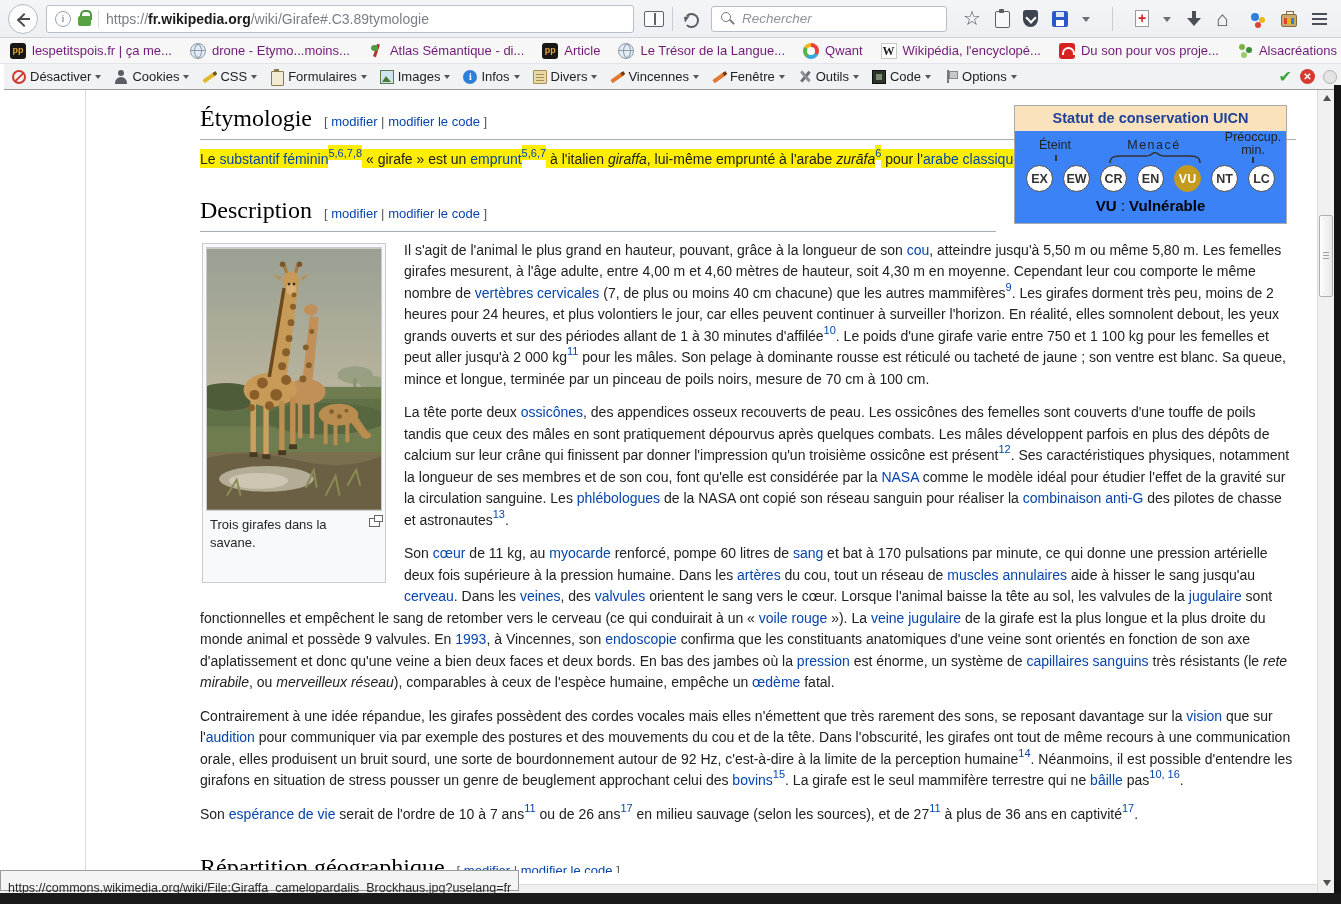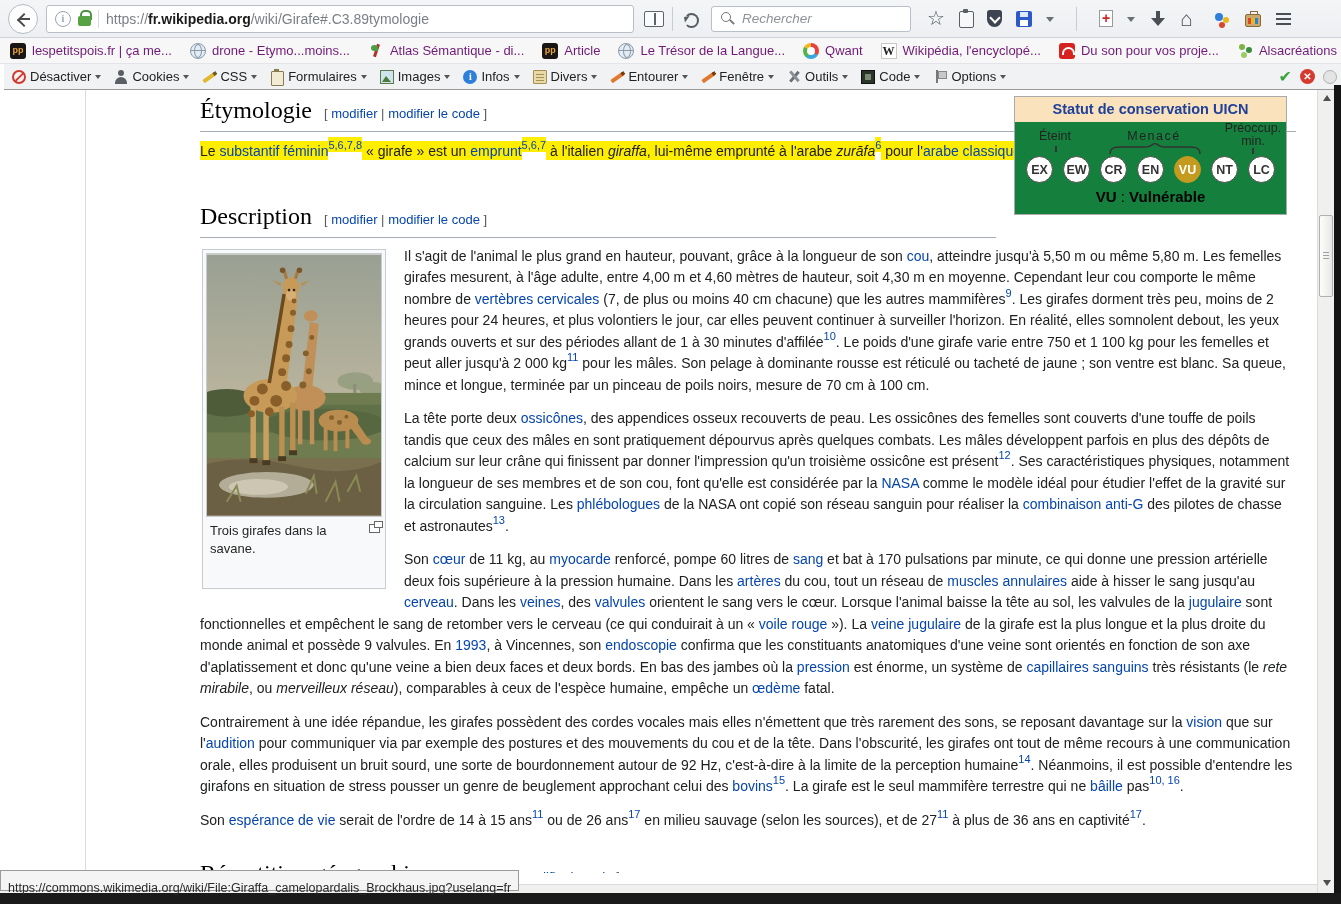--- a/index.html
+++ b/index.html
@@ -32,21 +32,21 @@
   .url-domain { color:#1b1b1b; font-weight:bold; }
   .reader-btn { width:20px; height:16px; border:1.5px solid #5d646e; border-radius:2px;
     margin-left:10px; position:relative; flex:none; background:#fafbfc; }
   .reader-btn::before { content:""; position:absolute; left:50%; top:1px; bottom:1px; width:1.5px; background:#5d646e; }
   .toolbar-sep { width:1px; height:24px; background:#c9cdd3; margin:0 8px; flex:none; }
   .refresh-btn { width:18px; height:18px; position:relative; flex:none; }
   .refresh-btn::before { content:""; position:absolute; left:3px; top:3px; width:11px; height:11px;
     border:2px solid #565c64; border-radius:50%; border-left-color:transparent; }
   .refresh-btn::after { content:""; position:absolute; left:-1px; top:3px;
     border:4px solid transparent; border-right-color:#565c64; transform:rotate(35deg); }
-  .search-bar { height:26px; width:200px; margin-left:12px; background:#fff; border:1px solid #b8bfc9;
+  .search-bar { height:26px; width:236px; margin-left:12px; background:#fff; border:1px solid #b8bfc9;
     border-radius:3px; display:flex; align-items:center; padding:0 8px; gap:7px; flex:none; }
   .ico-magnifier { width:15px; height:15px; position:relative; flex:none; }
   .ico-magnifier::before { content:""; position:absolute; left:1px; top:1px; width:8px; height:8px;
     border:1.5px solid #777; border-radius:50%; }
   .ico-magnifier::after { content:""; position:absolute; left:9px; top:10px; width:6px; height:2px;
     background:#777; transform:rotate(45deg); }
   .search-placeholder { font-size:13.5px; font-style:italic; color:#8d9299; }
   .action-row { display:flex; align-items:center; gap:14px; margin-left:16px; }
   .aico { width:18px; height:18px; position:relative; display:inline-block; flex:none; }
   .aico-bookmark-star::before { content:"☆"; font-size:20px; line-height:18px; color:#52575e; position:absolute; left:0; top:-1px; }
@@ -131,42 +131,42 @@
   .dico-flag::after { content:""; position:absolute; left:4.5px; top:1px; width:7px; height:6px; background:#c8c8cc; border:1px solid #888; }
   .dt-right { margin-left:auto; display:flex; align-items:center; gap:8px; }
   .dt-ok::before { content:"✔"; color:#3aa33a; font-size:16px; }
   .dt-err { width:15px; height:15px; border-radius:50%; background:#d63a2f; position:relative; }
   .dt-err::after { content:"✕"; position:absolute; left:0; right:0; top:0; text-align:center; color:#fff; font:bold 10px/15px "Liberation Sans",sans-serif; }
   .dt-idle { width:14px; height:14px; border-radius:50%; background:#e4e4e4; border:1px solid #b0b0b0; }
 
   
   .page-area { position:absolute; left:0; top:90px; width:1333px; bottom:11px; background:#fff; }
   .sidebar-line { position:absolute; left:85px; top:0; bottom:20px; width:1px; background:#dcdcdc; }
-  .article { position:absolute; left:86px; top:0; right:16px; bottom:20px; padding:4px 21px 0 114px;
+  .article { position:absolute; left:86px; top:0; right:16px; bottom:20px; padding:12px 21px 0 114px;
     overflow:hidden; font-size:14px; line-height:21.5px; color:#202122; }
   .article a.wlink { color:var(--link); text-decoration:none; }
   .article sup { font-size:11px; color:var(--link); position:relative; top:-1px; vertical-align:super; line-height:0; }
   h2.sect { font-family:"Liberation Serif",serif; font-weight:400; font-size:24px; line-height:28px; color:#000;
     border-bottom:1px solid #a7adb5; padding-bottom:3px; margin:2px 0 5px; }
   h2.sect .editsection { font-family:"Liberation Sans",sans-serif; font-size:13px; color:#54595d; margin-left:12px; }
   h2.sect .editsection a { color:var(--link); text-decoration:none; }
-  #desc-hd { margin-top:40px; margin-right:300px; }
+  #desc-hd { margin-top:26px; margin-right:300px; }
   #rep-hd { margin-top:28px; }
   p.para { margin:8px 0 12px; }
   p.hl-p > span, p.hl-p > a, p.hl-p > sup, p.hl-p > i { background:var(--highlight); padding:1.5px 0; }
   p.hl-p i { font-style:italic; }
 
   .thumb { float:left; width:184px; height:340px; margin:6px 18px 4px 2px; border:1px solid #c8ccd1;
     background:#f8f9fa; padding:3px; }
   .thumb-img { width:176px; height:264px; border:1px solid #c8ccd1; display:block; }
   .thumb-cap { position:relative; padding:5px 20px 2px 4px; font-size:13px; line-height:18px; color:#252525; }
   .enlarge-icon { position:absolute; right:2px; top:7px; width:11px; height:9px; border:1px solid #666; background:#fff; }
   .enlarge-icon::after { content:""; position:absolute; right:-4px; top:-4px; width:7px; height:5px; border:1px solid #666; background:#fff; }
 
-  .cons-box { position:absolute; left:1014px; top:6px; width:273px; height:119px; background:#15803d;
+  .cons-box { position:absolute; left:1014px; top:15px; width:273px; height:119px; background:#3b82f6;
     border:1px solid #aaa; z-index:5; font-size:13px; }
   .cons-hd { height:25px; background:var(--box-header-bg); color:var(--box-header-fg); font-weight:bold;
     font-size:14.5px; text-align:center; line-height:25px; }
   .cons-labels { position:relative; height:32px; }
   .cons-label { position:absolute; text-align:center; font-size:12.5px; color:#222; line-height:13px; }
   .lbl-eteint { left:12px; width:56px; top:8px; }
   .lbl-menace { left:99px; width:80px; top:8px; letter-spacing:1.5px; }
   .lbl-preocc { left:198px; width:80px; top:0; }
   .tick { position:absolute; width:1.5px; height:6px; background:#333; top:24px; }
   .tick-eteint { left:40px; }
@@ -304,21 +304,21 @@
     <span class="dt-label">Infos</span>
     <span class="dt-caret"></span>
   </span>
       <span class="dt-item">
     <span class="dico dico-notebook"></span>
     <span class="dt-label">Divers</span>
     <span class="dt-caret"></span>
   </span>
       <span class="dt-item">
     <span class="dico dico-pencil-o"></span>
-    <span class="dt-label">Entourer</span>
+    <span class="dt-label">Vincennes</span>
     <span class="dt-caret"></span>
   </span>
       <span class="dt-item">
     <span class="dico dico-pencil-o"></span>
     <span class="dt-label">Fenêtre</span>
     <span class="dt-caret"></span>
   </span>
       <span class="dt-item">
     <span class="dico dico-tools"></span>
     <span class="dt-label">Outils</span>
@@ -446,21 +446,21 @@
       <div class="thumb-cap">
         <span>Trois girafes dans la savane.</span>
         <span class="enlarge-icon"></span>
       </div>
     </div>
 
     <p class="para"><span>Il s'agit de l'animal le plus grand en hauteur, pouvant, grâce à la longueur de son </span><a class="wlink">cou</a><span>, atteindre jusqu'à 5,50 m ou même 5,80 m. Les femelles girafes mesurent, à l'âge adulte, entre 4,00 m et 4,60 mètres de hauteur, soit 4,30 m en moyenne. Cependant leur cou comporte le même nombre de </span><a class="wlink">vertèbres cervicales</a><span> (7, de plus ou moins 40 cm chacune) que les autres mammifères</span><sup>9</sup><span>. Les girafes dorment très peu, moins de 2 heures pour 24 heures, et plus volontiers le jour, car elles peuvent continuer à surveiller l'horizon. En réalité, elles somnolent debout, les yeux grands ouverts et sur des périodes allant de 1 à 30 minutes d'affilée</span><sup>10</sup><span>. Le poids d'une girafe varie entre 750 et 1 100 kg pour les femelles et peut aller jusqu'à 2 000 kg</span><sup>11</sup><span> pour les mâles. Son pelage à dominante rousse est réticulé ou tacheté de jaune ; son ventre est blanc. Sa queue, mince et longue, terminée par un pinceau de poils noirs, mesure de 70 cm à 100 cm.</span></p>
     <p class="para"><span>La tête porte deux </span><a class="wlink">ossicônes</a><span>, des appendices osseux recouverts de peau. Les ossicônes des femelles sont couverts d'une touffe de poils tandis que ceux des mâles en sont pratiquement dépourvus après quelques combats. Les mâles développent parfois en plus des dépôts de calcium sur leur crâne qui finissent par donner l'impression qu'un troisième ossicône est présent</span><sup>12</sup><span>. Ses caractéristiques physiques, notamment la longueur de ses membres et de son cou, font qu'elle est considérée par la </span><a class="wlink">NASA</a><span> comme le modèle idéal pour étudier l'effet de la gravité sur la circulation sanguine. Les </span><a class="wlink">phlébologues</a><span> de la NASA ont copié son réseau sanguin pour réaliser la </span><a class="wlink">combinaison anti-G</a><span> des pilotes de chasse et astronautes</span><sup>13</sup><span>.</span></p>
     <p class="para"><span>Son </span><a class="wlink">cœur</a><span> de 11 kg, au </span><a class="wlink">myocarde</a><span> renforcé, pompe 60 litres de </span><a class="wlink">sang</a><span> et bat à 170 pulsations par minute, ce qui donne une pression artérielle deux fois supérieure à la pression humaine. Dans les </span><a class="wlink">artères</a><span> du cou, tout un réseau de </span><a class="wlink">muscles annulaires</a><span> aide à hisser le sang jusqu'au </span><a class="wlink">cerveau</a><span>. Dans les </span><a class="wlink">veines</a><span>, des </span><a class="wlink">valvules</a><span> orientent le sang vers le cœur. Lorsque l'animal baisse la tête au sol, les valvules de la </span><a class="wlink">jugulaire</a><span> sont fonctionnelles et empêchent le sang de retomber vers le cerveau (ce qui conduirait à un « </span><a class="wlink">voile rouge</a><span> »). La </span><a class="wlink">veine jugulaire</a><span> de la girafe est la plus longue et la plus droite du monde animal et possède 9 valvules. En </span><a class="wlink">1993</a><span>, à Vincennes, son </span><a class="wlink">endoscopie</a><span> confirma que les constituants anatomiques d'une veine sont orientés en fonction de son axe d'aplatissement et donc qu'une veine a bien deux faces et deux bords. En bas des jambes où la </span><a class="wlink">pression</a><span> est énorme, un système de </span><a class="wlink">capillaires sanguins</a><span> très résistants (le </span><i>rete mirabile</i><span>, ou </span><i>merveilleux réseau</i><span>), comparables à ceux de l'espèce humaine, empêche un </span><a class="wlink">œdème</a><span> fatal.</span></p>
     <p class="para"><span>Contrairement à une idée répandue, les girafes possèdent des cordes vocales mais elles n'émettent que très rarement des sons, se reposant davantage sur la </span><a class="wlink">vision</a><span> que sur l'</span><a class="wlink">audition</a><span> pour communiquer via par exemple des postures et des mouvements du cou et de la tête. Dans l'obscurité, les girafes ont tout de même recours à une communication orale, elles produisent un bruit sourd, une sorte de bourdonnement autour de 92 Hz, c'est-à-dire à la limite de la perception humaine</span><sup>14</sup><span>. Néanmoins, il est possible d'entendre les girafons en situation de stress pousser un genre de beuglement approchant celui des </span><a class="wlink">bovins</a><sup>15</sup><span>. La girafe est le seul mammifère terrestre qui ne </span><a class="wlink">bâille</a><span> pas</span><sup>10, 16</sup><span>.</span></p>
-    <p class="para"><span>Son </span><a class="wlink">espérance de vie</a><span> serait de l'ordre de 14 à 15 ans</span><sup>11</sup><span> ou de 26 ans</span><sup>17</sup><span> en milieu sauvage (selon les sources), et de 27</span><sup>11</sup><span> à plus de 36 ans en captivité</span><sup>17</sup><span>.</span></p>
+    <p class="para"><span>Son </span><a class="wlink">espérance de vie</a><span> serait de l'ordre de 10 à 7 ans</span><sup>11</sup><span> ou de 26 ans</span><sup>17</sup><span> en milieu sauvage (selon les sources), et de 27</span><sup>11</sup><span> à plus de 36 ans en captivité</span><sup>17</sup><span>.</span></p>
 
     <h2 class="sect" id="rep-hd">
       <span>Répartition géographique</span><span class="editsection"><span>[</span> <a class="wlink">modifier</a> <span>|</span> <a class="wlink">modifier le code</a> <span>]</span></span>
     </h2>
   </div>
 
   <div class="cons-box">
     <div class="cons-hd">Statut de conservation UICN</div>
     <div class="cons-labels">
       <span class="cons-label lbl-eteint">Éteint</span>

